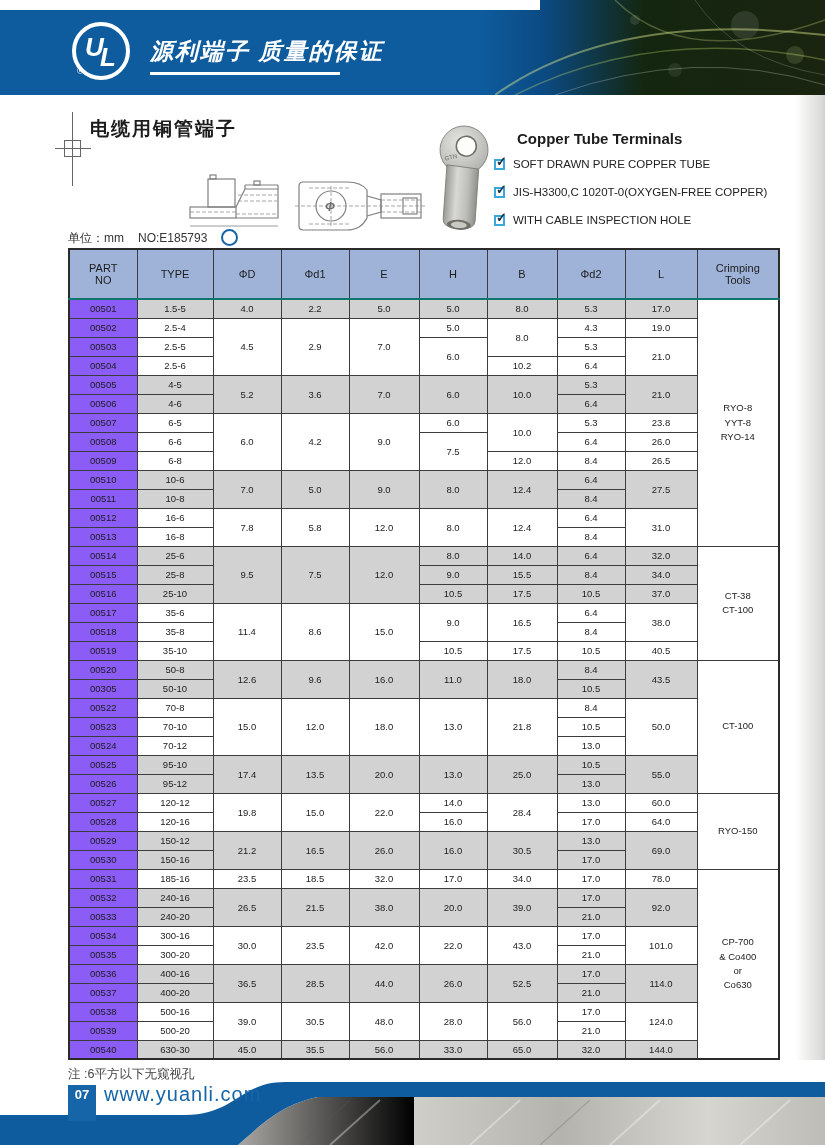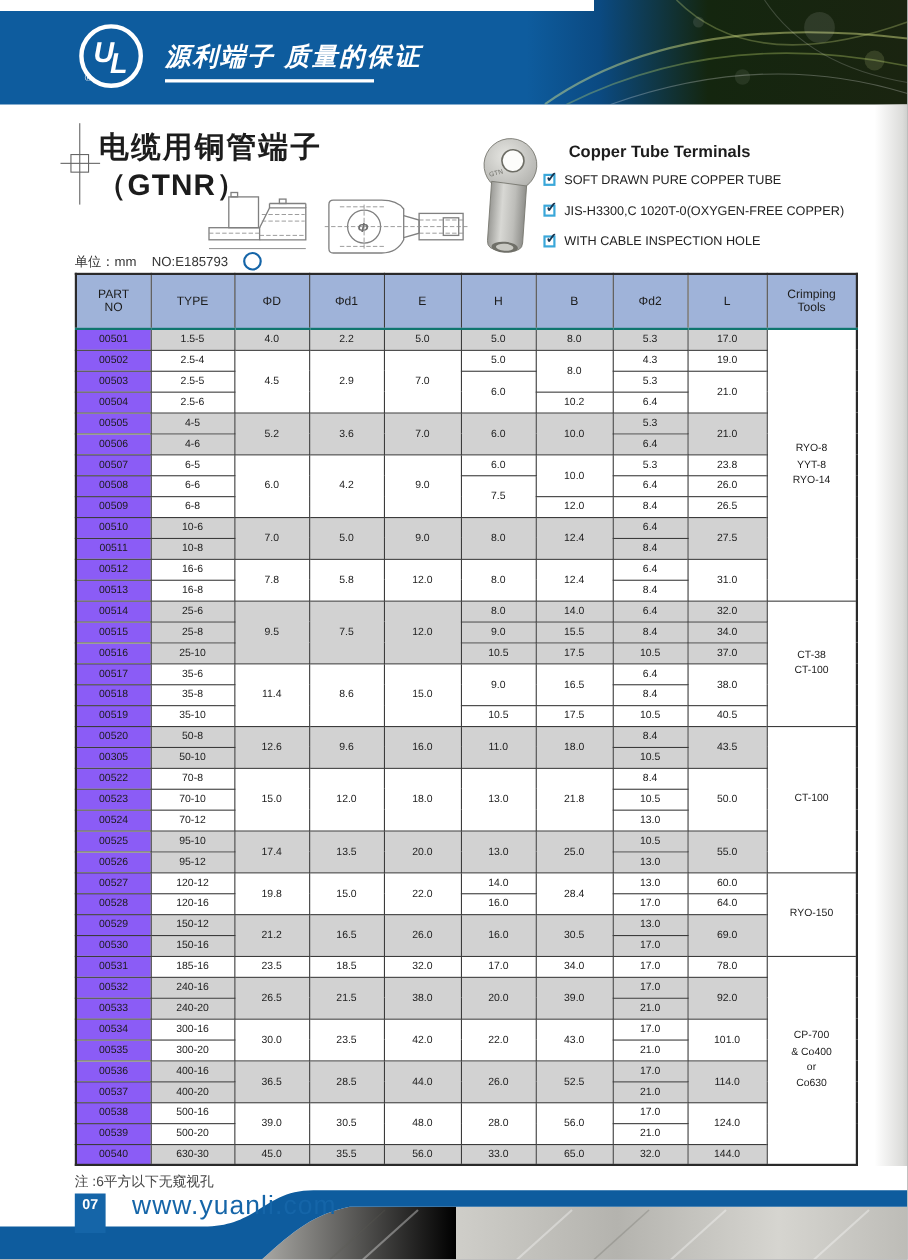--- a/index.html
+++ b/index.html
@@ -24,21 +24,21 @@
     font-style:italic; letter-spacing:2px; }
   .slogan-underline { position:absolute; left:150px; top:72px; width:190px; height:3px; background:#fff; }
   
   .edge-strip { position:absolute; right:0; top:95px; width:30px; height:988px;
     background:linear-gradient(to right, rgba(255,255,255,0) 0%, #dcdcda 85%, #cfcfcd 100%); }
   
   .crosshair { position:absolute; left:55px; top:112px; width:36px; height:74px; }
   .crosshair .v { position:absolute; left:17px; top:0; width:1px; height:74px; background:#666; }
   .crosshair .h { position:absolute; left:0; top:36px; width:36px; height:1px; background:#666; }
   .crosshair .sq { position:absolute; left:9px; top:28px; width:17px; height:17px; border:1px solid #666; }
-  .title-cn { position:absolute; left:90px; top:116px; font-size:27px; font-weight:bold; letter-spacing:2px; }
+  .title-cn { position:absolute; left:90px; top:116px; font-size:19px; font-weight:bold; letter-spacing:2px; }
   .title-model { position:absolute; left:88px; top:150px; font-size:27px; font-weight:bold; letter-spacing:1px; }
   .unit-line { position:absolute; left:68px; top:229px; font-size:12px; color:#333; }
   .unit-line span { margin-right:14px; }
   .ul-mini { display:inline-block; vertical-align:-4px; width:17px; height:17px; border:2px solid #1565a8;
     border-radius:50%; position:relative; color:#1565a8; }
   .ul-mini i { position:absolute; left:2px; top:1px; font-size:8px; font-weight:bold; font-style:italic;margin-top:22px; }
   
   .drawing { position:absolute; }
   
   .en-head { position:absolute; left:517px; top:130px; font-size:15px; font-weight:bold; }
@@ -54,21 +54,21 @@
   .spec-table th { background:#9fb3d9; height:50px; font-size:11px; font-weight:normal;
     border-bottom:2px solid #0f766e; }
   .spec-table td { height:19px; background:#fff; }
   .spec-table td.part { background:#8b5cf6; }
   tr.g td.num, tr.g td.typec { background:#d2d2d2; }
   .spec-table td.tool { background:#fff; font-size:9.5px; line-height:1.5; }
   
   .note { position:absolute; left:68px; top:1066px; font-size:12.5px; color:#444; z-index:5; }
   .page-no { position:absolute; left:68px; top:1085px; width:28px; height:36px; background:#1565a8;
     color:#fff; font-size:13px; font-weight:bold; text-align:center; line-height:19px; z-index:5; }
-  .website { position:absolute; left:120px; top:1083px; font-size:24px; color:#1565a8; z-index:5;
+  .website { position:absolute; left:104px; top:1083px; font-size:20px; color:#1565a8; z-index:5;
     letter-spacing:1px; text-decoration:none; }
   .swoosh { position:absolute; left:0; top:1060px; width:825px; height:85px; }
 </style>
 </head>
 <body>
 
 <div class="page">
 
   <div class="banner">
     <svg class="banner-deco" viewBox="0 0 330 95" preserveAspectRatio="none">
@@ -93,21 +93,20 @@
   </div>
 
   <div class="edge-strip"></div>
 
   <div class="crosshair">
     <div class="v"></div>
       <div class="h"></div>
       <div class="sq"></div>
   </div>
   <div class="title-cn">电缆用铜管端子</div>
-  <div class="title-model">（GTNR）</div>
 
   <div class="unit-line">
     <span>单位：mm</span><span>NO:E185793</span><span class="ul-mini"><i>UL</i></span>
   </div>
 
   <svg class="drawing" style="left:188px; top:170px;" width="95" height="64" viewBox="0 0 95 64">
     <g stroke="#808080" stroke-width="1.2" fill="none">
       <rect x="2" y="37" width="46" height="11"></rect>
       <rect x="20" y="9" width="27" height="28"></rect>
       <rect x="22" y="5" width="6" height="4"></rect>

